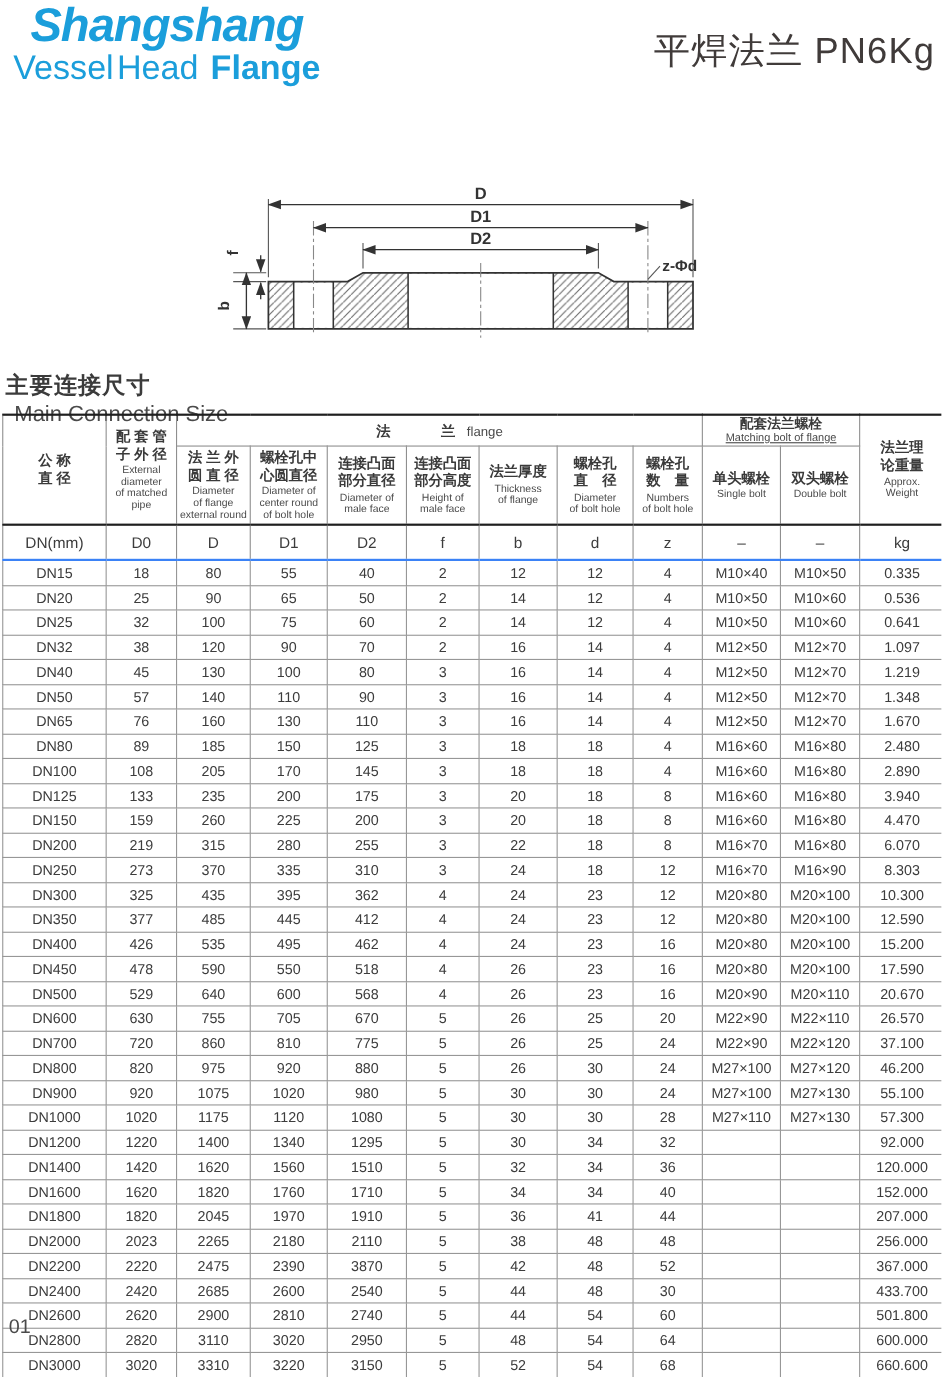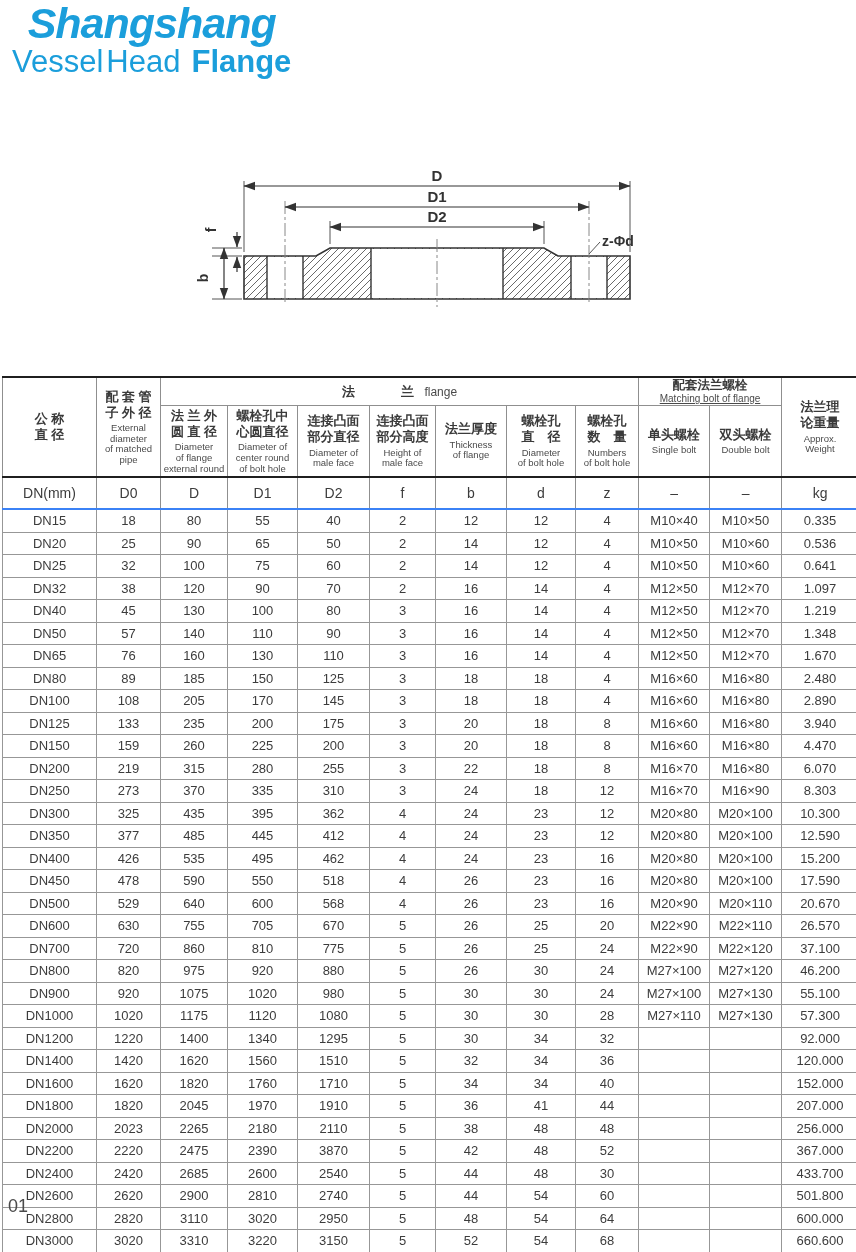--- a/index.html
+++ b/index.html
@@ -56,20 +56,21 @@
 <div class="page">
 
   <div class="logo">
     <span class="name">Shangshang</span>
     <span class="tagline">
       <span class="w">Vessel</span><span class="w">Head</span><span class="wb">Flange</span>
     </span>
   </div>
 
   <div class="titleblock">
+    <div class="cn">平焊法兰 PN6Kg</div>
   </div>
 
   <svg class="drawing" viewBox="0 0 530 168" xmlns="http://www.w3.org/2000/svg">
     <defs>
       <marker id="ar" viewBox="0 0 10 10" refX="9.5" refY="5" markerWidth="10" markerHeight="10" orient="auto-start-reverse">
         <path d="M0,1.4 L10,5 L0,8.6 z" fill="#333"></path>
       </marker>
       <pattern id="hatch" width="7" height="7" patternUnits="userSpaceOnUse">
         <path d="M-1,8 L8,-1" stroke="#6a6a6a" stroke-width="1"></path>
       </pattern>
@@ -118,20 +119,23 @@
     </g>
 
     <text class="dim" x="251" y="25" text-anchor="middle">D</text>
     <text class="dim" x="251" y="46" text-anchor="middle">D1</text>
     <text class="dim" x="251" y="66" text-anchor="middle">D2</text>
     <text class="dims" x="416" y="90" text-anchor="start">z-Φd</text>
     <text class="dims" x="30" y="74" text-anchor="middle" transform="rotate(-90 30 74)">f</text>
     <text class="dims" x="22" y="122" text-anchor="middle" transform="rotate(-90 22 122)">b</text>
   </svg>
 
+  <div class="section">
+    <span class="cn">主要连接尺寸</span><span class="en">Main Connection Size</span>
+  </div>
 
   <div class="tblwrap">
     <table>
       <colgroup>
         <col style="width:94px">
           <col style="width:64px">
           <col style="width:67px">
           <col style="width:70px">
         <col style="width:72px">
           <col style="width:66px">

